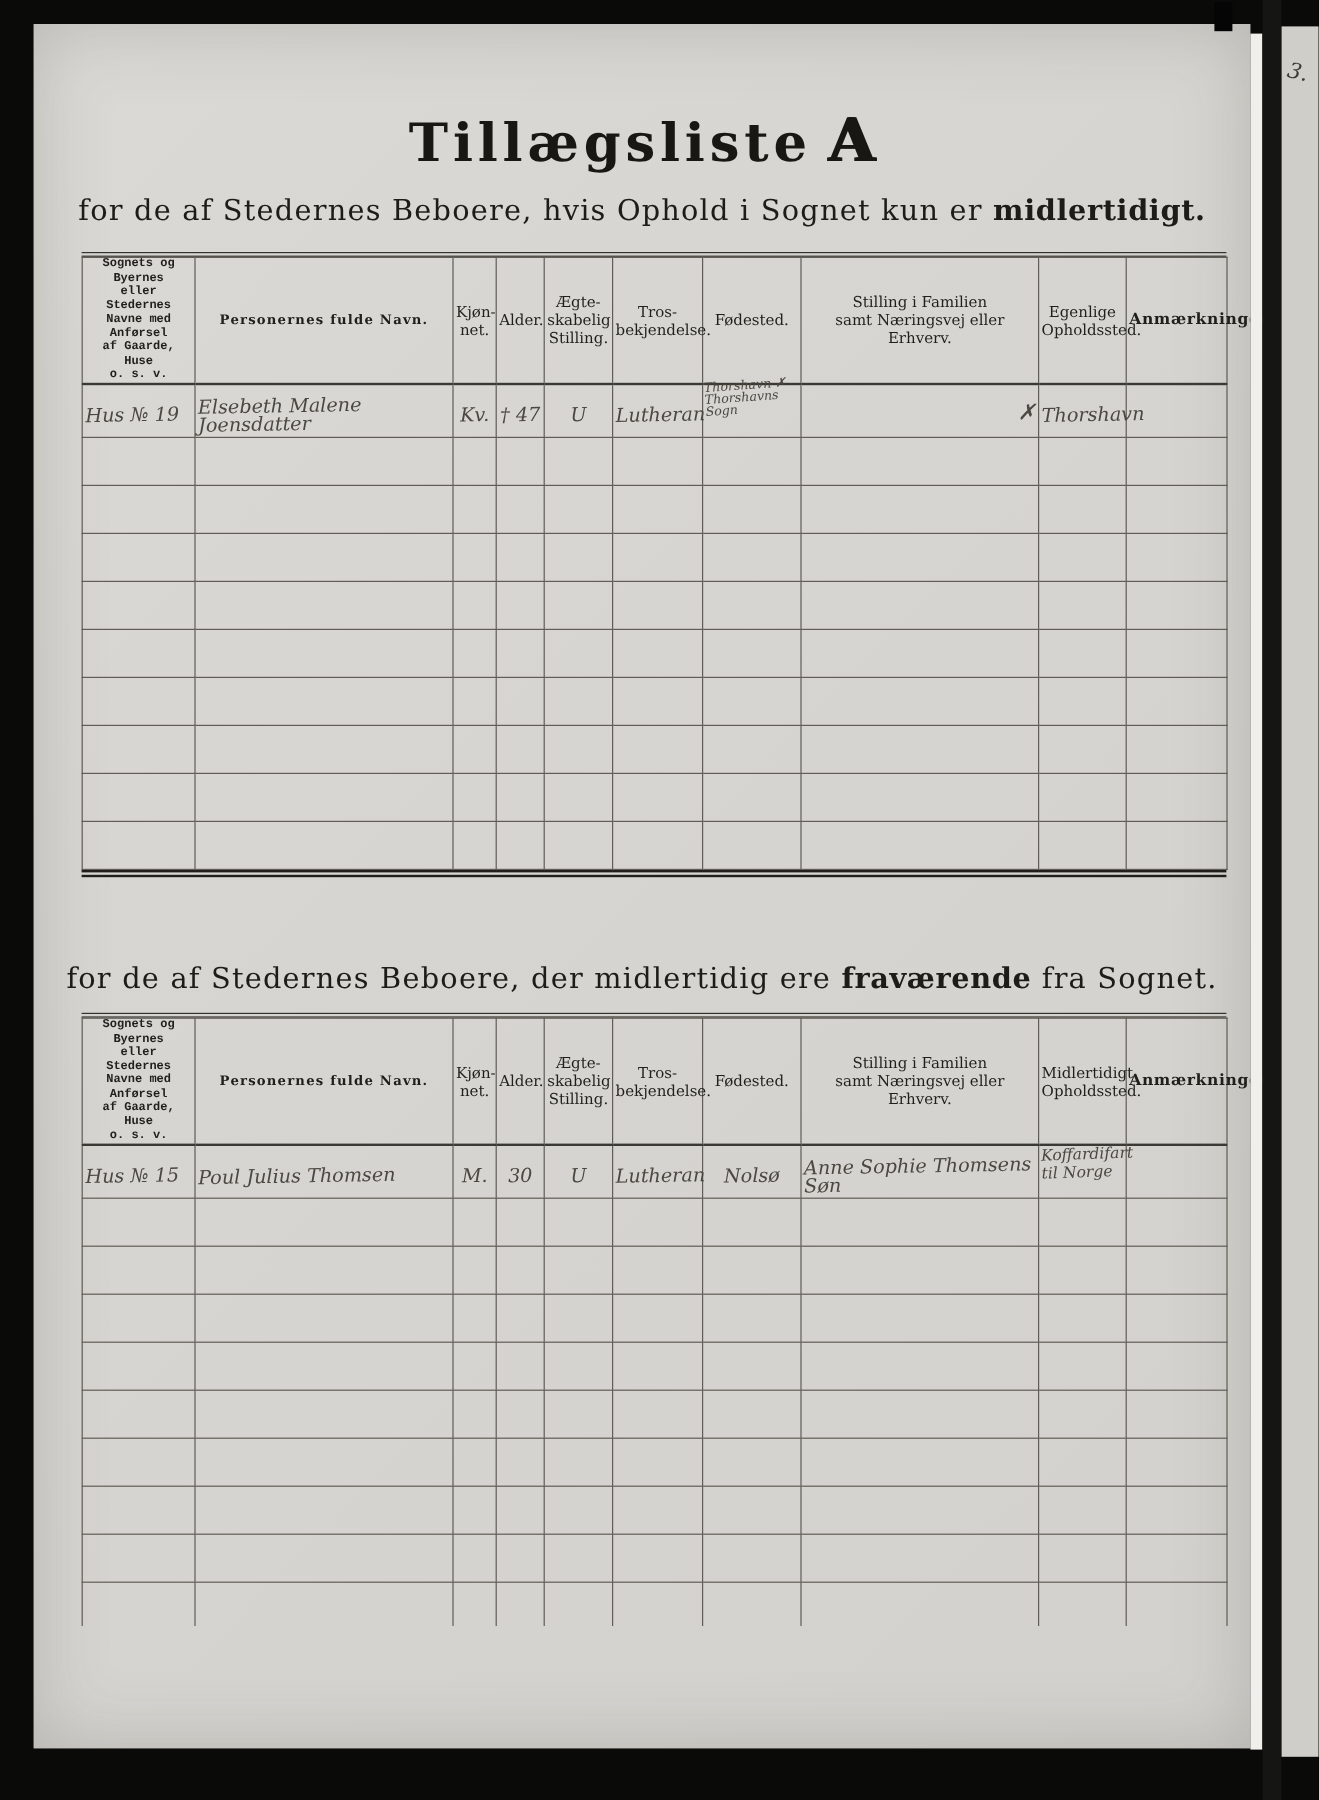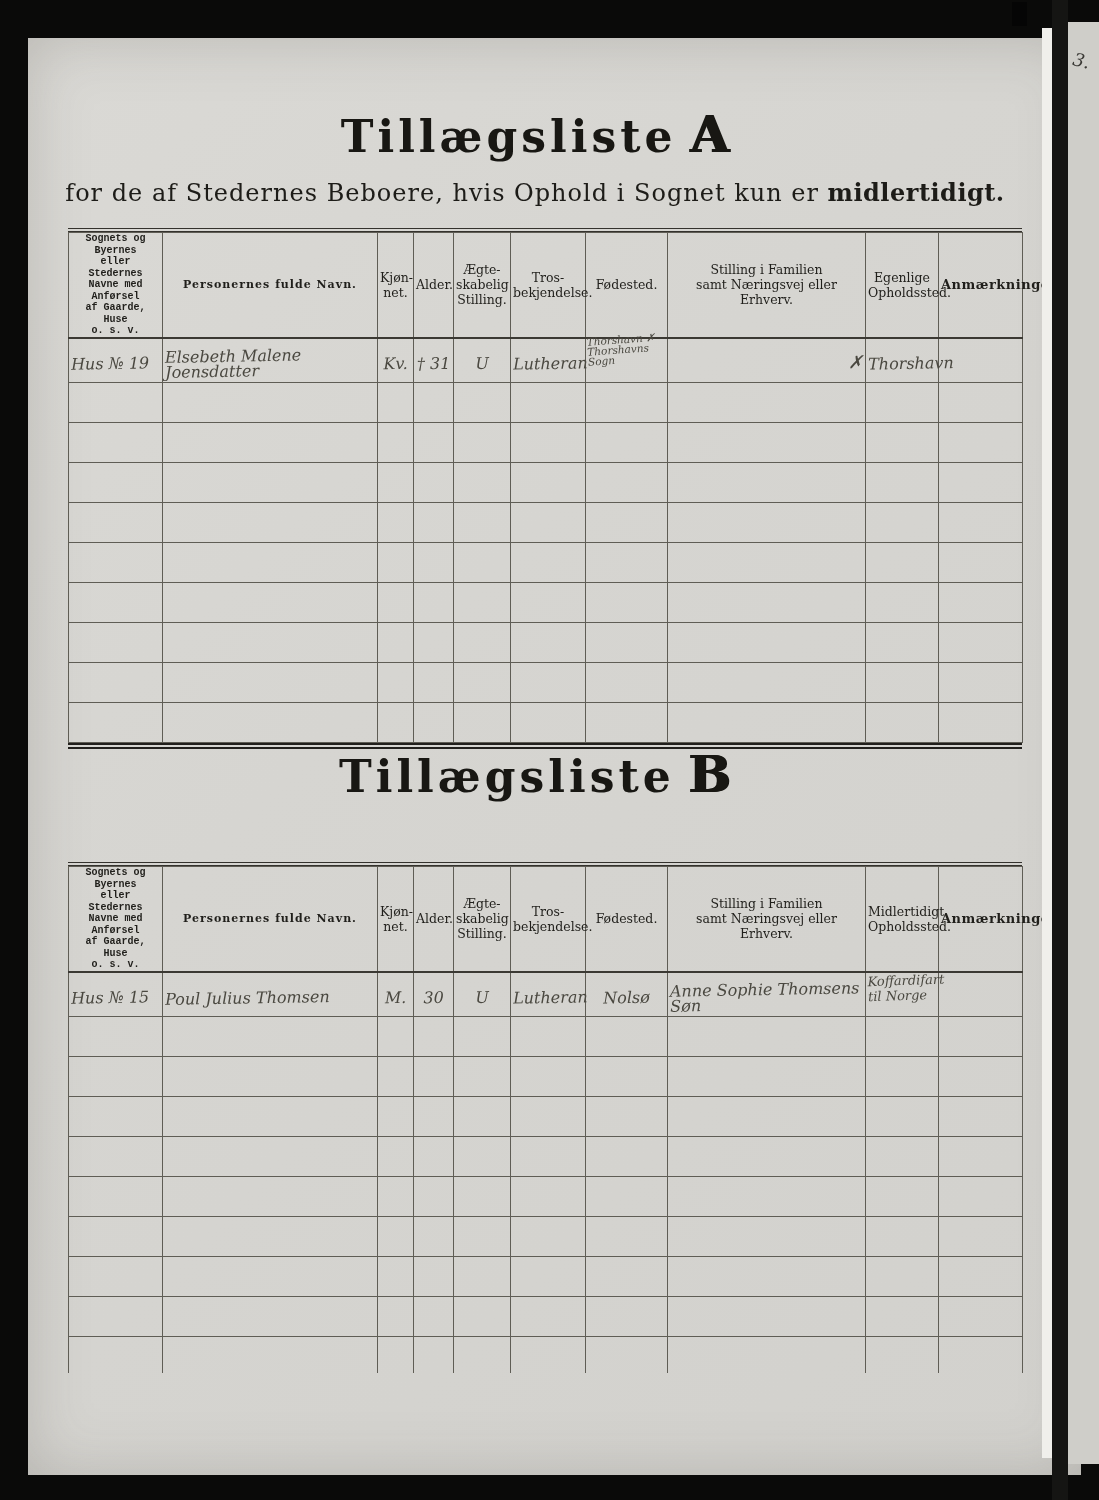--- a/index.html
+++ b/index.html
@@ -1,20 +1,20 @@
 <!DOCTYPE html>
 <html><head>
 <meta charset="utf-8">
 <style>
   html,body{margin:0;padding:0;background:#060605;}
   .scan{position:relative;width:1099px;height:1500px;background:#0a0a09;overflow:hidden;
         font-family:"DejaVu Serif","Liberation Serif",serif;}
-  .page{position:absolute;left:28px;top:38px;width:1014px;height:1437px;
+  .page{position:absolute;left:28px;top:20px;width:1014px;height:1437px;
         background:linear-gradient(135deg,#dad9d5 0%,#d6d5d1 40%,#d2d1cd 100%);
-        box-shadow:inset 0 0 60px rgba(90,88,80,.25);padding-left:39px;}
+        box-shadow:inset 0 0 60px rgba(90,88,80,.25);}
   
   .edge-strip{position:absolute;left:1042px;top:28px;width:10px;height:1430px;background:#f0efeb;}
   .gutter{position:absolute;left:1052px;top:0;width:16px;height:1500px;background:#151513;}
   .next-page{position:absolute;left:1068px;top:22px;width:31px;height:1442px;background:#cfcec9;}
   .pagenum{position:absolute;top:28px;left:5px;font-style:italic;font-size:18px;color:#3a3935;
            transform:rotate(14deg);}
   .top-tab{position:absolute;left:1012px;top:2px;width:15px;height:24px;background:#050505;}
 
   
   .list-title{position:absolute;left:0;width:1014px;text-align:center;color:#181713;
@@ -108,21 +108,21 @@
             <td>
                 <span class="hw c-left">Hus № 19</span>
               </td>
             <td>
                 <span class="hw c-left">Elsebeth Malene Joensdatter</span>
               </td>
             <td>
                 <span class="hw c-mid">Kv.</span>
               </td>
             <td>
-                <span class="hw c-mid">† 31</span>
+                <span class="hw c-mid">† 47</span>
               </td>
             <td>
                 <span class="hw c-mid">U</span>
               </td>
             <td>
                 <span class="hw c-mid">Lutheran</span>
               </td>
             <td>
                 <span class="hw hw-sm c-left">Thorshavn ✗
 Thorshavns
@@ -243,22 +243,22 @@
               <td></td>
               <td></td>
               <td></td>
               <td></td>
               <td></td>
             </tr>
           </tbody>
       </table>
     </div>
 
-    <div class="list-title title-b">
-      <span>Tillægsliste</span><span class="letter">B</span>
+    <div class="list-subtitle subtitle-b">
+      <span>for de af Stedernes Beboere, der midlertidig ere </span><b>fraværende</b><span> fra Sognet.</span>
     </div>
 
     <div class="twrap wrap-b">
       <table class="census hb">
         <colgroup>
           <col style="width:94px">
             <col style="width:215px">
             <col style="width:36px">
           <col style="width:40px">
             <col style="width:57px">

